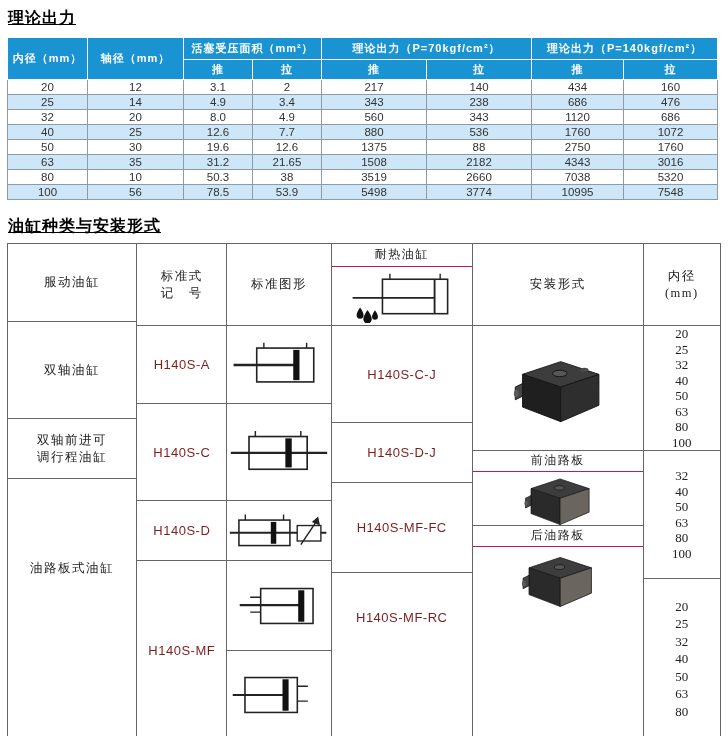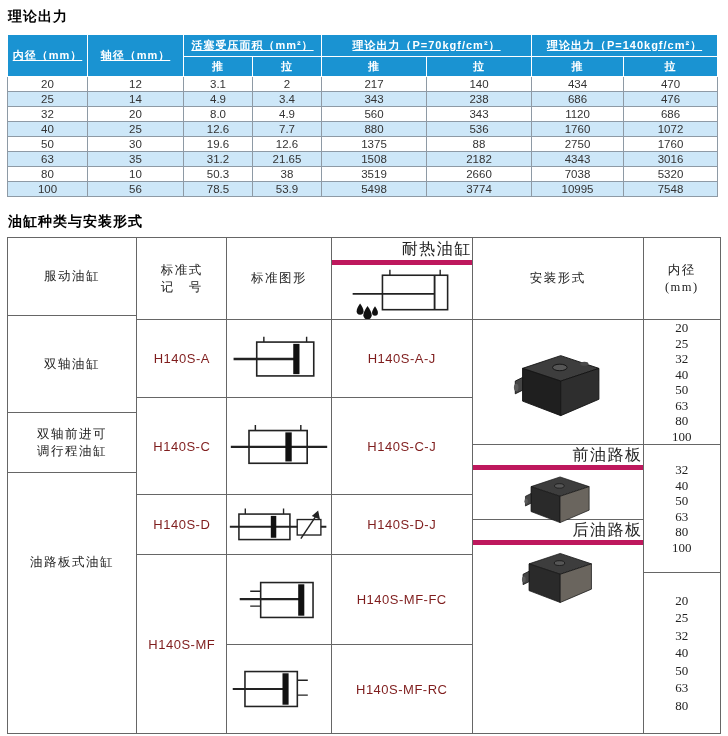--- a/index.html
+++ b/index.html
@@ -1,41 +1,41 @@
 <!DOCTYPE html>
 <html><head>
 <meta charset="utf-8">
 <style>
   html,body{margin:0;padding:0;background:#fff;}
   body{width:728px;height:736px;font-family:"Liberation Sans","DejaVu Sans",sans-serif;color:#222;overflow:hidden;}
   .page{position:relative;padding-top:8px;}
-  .sec-title{font-size:14px;font-weight:bold;color:#000;margin:0 0 0 8px;letter-spacing:1px;}
+  .sec-title{font-size:16px;font-weight:bold;color:#000;margin:0 0 0 8px;letter-spacing:1px;text-decoration:underline;}
 
   
   table.t1{border-collapse:collapse;table-layout:fixed;width:710px;margin:8px 0 0 7px;border:1px solid #8e9aa5;}
   .t1 th{background:#1a93d2;color:#fff;font-size:11px;font-weight:bold;border:1px solid #fff;padding:2px 0;letter-spacing:1px;}
-  .t1 thead tr.gh th{height:17px;text-decoration:underline;}
+  .t1 thead tr.gh th{height:17px;}
   .t1 thead tr.sh th{height:12px;}
   .t1 td{border:1px solid #8e9aa5;font-size:11.5px;text-align:center;padding:1px 0;color:#333;height:12px;}
   .t1 tr.alt td{background:#cde7f8;}
 
   
   .t2{display:flex;border:1px solid #666;width:712px;margin:6px 0 0 7px;background:#fff;}
   .col{display:flex;flex-direction:column;}
   .col{border-right:1px solid #666;}
   .col.last{border-right:none;}
   .cell{box-sizing:border-box;border-bottom:1px solid #666;display:flex;flex-direction:column;align-items:center;justify-content:center;font-size:12.5px;color:#222;letter-spacing:1.5px;}
   .col .cell:last-child{border-bottom:none;}
   .w129{width:129px;} .w90{width:90px;} .w104{width:104px;} .w141{width:141px;} .w171{width:171px;} .w77{width:77px;font-family:Liberation Serif, serif;}
   .h82{height:82px;} .h78{height:78px;} .h97{height:97px;} .h60{height:60px;} .h178{height:178px;}
   .h90{height:90px;} .h88{height:88px;} .h125{height:125px;} .h128{height:128px;} .h75{height:75px;} .h85{height:85px;} .h160{height:160px;}
   .code{letter-spacing:.5px;font-size:13px;color:#7f1d1d;}
   .two-line div{line-height:17px;text-align:left;}
   .mcell{justify-content:flex-start;}
-  .strip{width:100%;height:20px;line-height:19px;text-align:right;border-bottom:5px solid #be185d;font-size:16px;flex:none;letter-spacing:1.5px;}
+  .strip{width:100%;height:20px;line-height:19px;text-align:center;border-bottom:1px solid #be185d;font-size:12px;flex:none;letter-spacing:1.5px;}
   .imgarea{flex:1;width:100%;display:flex;align-items:center;justify-content:center;}
   .numlist{display:flex;flex-direction:column;align-items:center;justify-content:center;width:100%;height:100%;}
   .num{font-size:13px;color:#222;line-height:15.5px;letter-spacing:0;}
   .numlist.wide .num{line-height:17.5px;}
   .heathead{justify-content:flex-start;}
   .heathead .strip{height:22px;line-height:21px;}
   svg{display:block;}
 </style>
 </head>
 <body>
@@ -74,21 +74,21 @@
     </thead>
     <tbody id="t1-body">
         <tr>
           <td>20</td>
           <td>12</td>
           <td>3.1</td>
           <td>2</td>
           <td>217</td>
           <td>140</td>
           <td>434</td>
-          <td>470</td>
+          <td>160</td>
         </tr>
         <tr class="alt">
           <td>25</td>
           <td>14</td>
           <td>4.9</td>
           <td>3.4</td>
           <td>343</td>
           <td>238</td>
           <td>686</td>
           <td>476</td>
@@ -236,21 +236,20 @@
             <path d="M52 5v6 M106 5v6" stroke="#222" stroke-width="1.5" fill="none"></path>
             <rect x="44" y="11" width="70" height="37" fill="none" stroke="#222" stroke-width="1.7"></rect>
             <path d="M12 31 H100" stroke="#222" stroke-width="2"></path>
             <path d="M100 11 V48" stroke="#222" stroke-width="2"></path>
             <path transform="translate(20,48) scale(0.82)" d="M0,-8 C3,-3.5 4.5,-1 4.5,2 A4.5,4.5 0 1,1 -4.5,2 C-4.5,-1 -3,-3.5 0,-8 Z" fill="#111"></path>
             <path transform="translate(28,52) scale(1)" d="M0,-8 C3,-3.5 4.5,-1 4.5,2 A4.5,4.5 0 1,1 -4.5,2 C-4.5,-1 -3,-3.5 0,-8 Z" fill="#111"></path>
             <path transform="translate(36,50) scale(0.7)" d="M0,-8 C3,-3.5 4.5,-1 4.5,2 A4.5,4.5 0 1,1 -4.5,2 C-4.5,-1 -3,-3.5 0,-8 Z" fill="#111"></path>
           </svg>
         </div>
       </div>
-      <div class="cell h78 code">H140S-A-J</div>
       <div class="cell h97 code">H140S-C-J</div>
       <div class="cell h60 code">H140S-D-J</div>
       <div class="cell h90 code">H140S-MF-FC</div>
       <div class="cell h88 code">H140S-MF-RC</div>
     </div>
 
     <div class="col w171">
       <div class="cell h82">安装形式</div>
       <div class="cell h125 mcell">
         <div class="imgarea">

